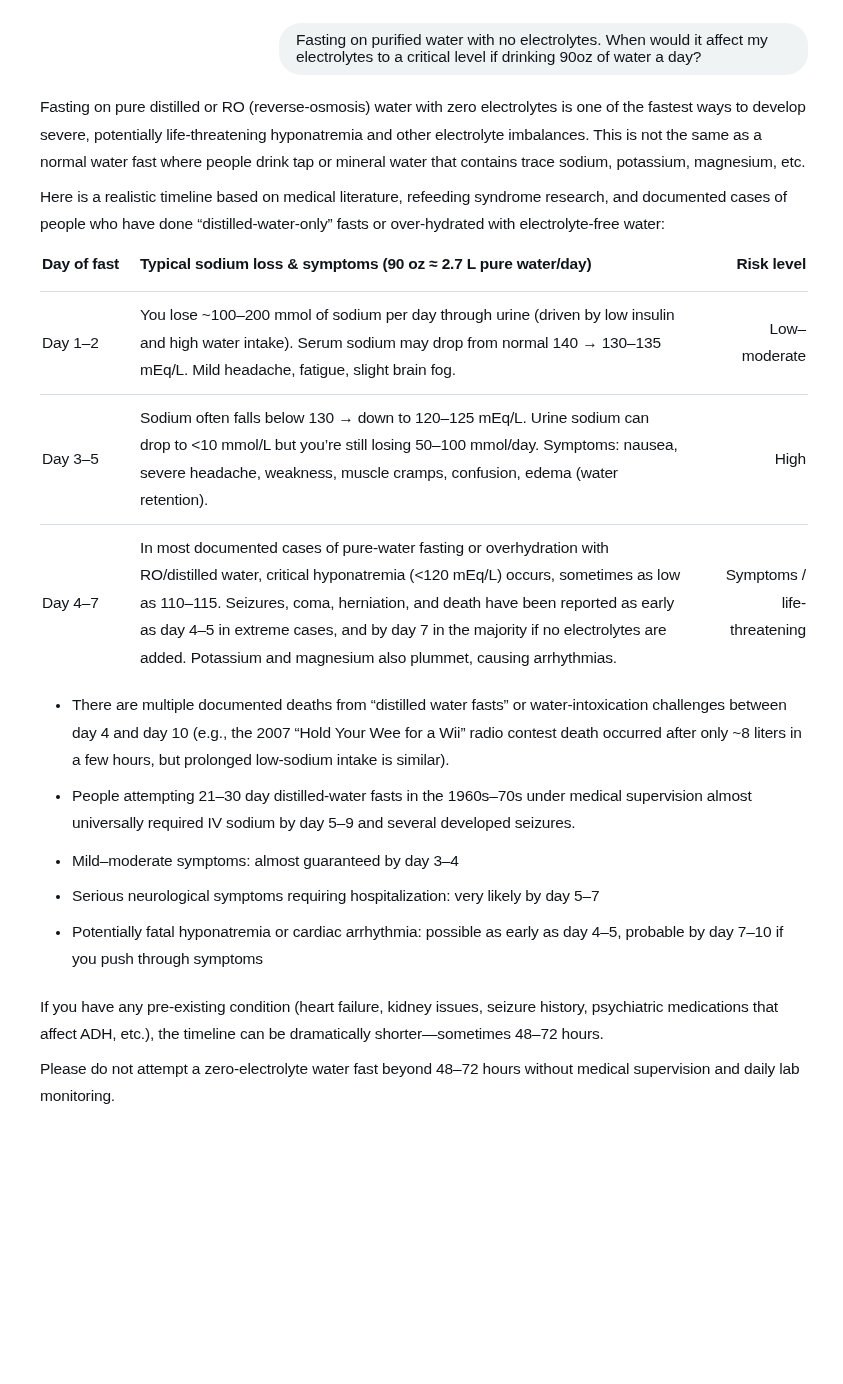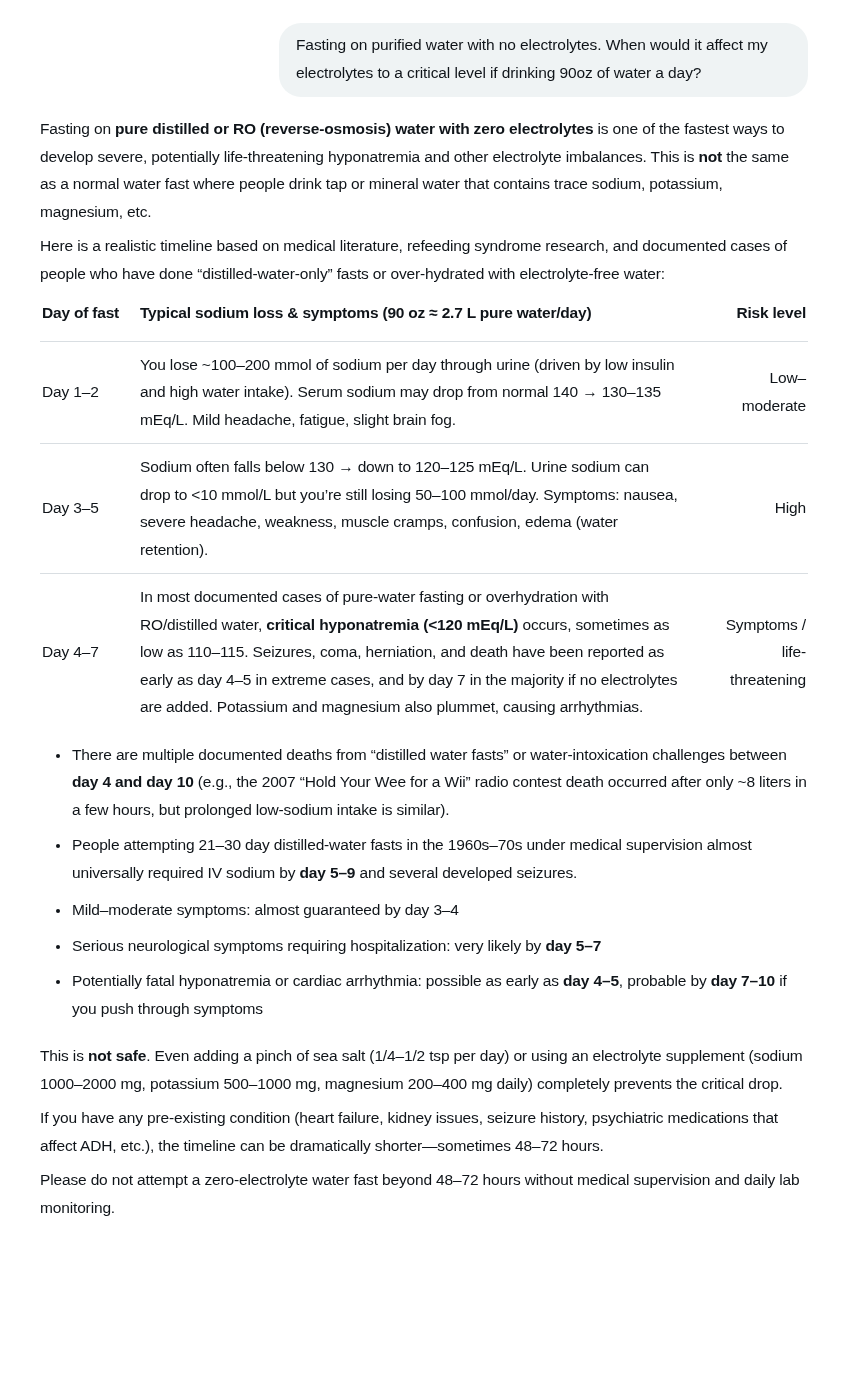--- a/index.html
+++ b/index.html
@@ -4,26 +4,26 @@
 <style>
   html, body { margin: 0; padding: 0; background: #ffffff; }
   body {
     width: 843px; height: 1384px; overflow: hidden;
     font-family: "Liberation Sans", sans-serif;
     color: #0f1419; font-size: 15.5px; line-height: 27.5px;
   }
   .user-row { display: flex; justify-content: flex-end; padding: 23px 35px 0 0; }
   .bubble {
     background: #eff3f4; border-radius: 22px; width: 490px;
-    padding: 8px 22px 10px 17px; line-height: 28px; font-size: 15.5px;
+    padding: 8px 22px 10px 17px; line-height: 17px; font-size: 15.5px;
     letter-spacing: -0.1px;
   }
   .answer { padding: 18px 35px 0 40px; }
   p { margin: 0 0 7px 0; letter-spacing: -0.15px; }
-  b { font-weight: 700; }
+  b { font-weight: 400; }
   table { width: 768px; border-collapse: collapse; margin: 10px 0 12px 0; }
   th { text-align: left; font-weight: 700; padding: 2px 2px 14px 2px; vertical-align: top; letter-spacing: -0.2px; }
   td { padding: 9px 2px 10px 2px; vertical-align: middle; border-top: 1px solid #d9dee2; letter-spacing: -0.15px; }
   tr.last td { padding-bottom: 8px; }
   .c1 { width: 94px; }
   .c3 { width: 98px; padding-left: 18px; text-align: right; }
   .c2 { padding-right: 10px; }
   .section-title { margin: 16px 0 8px 0; }
   ul { margin: 0 0 10px 0; padding-left: 31px; }
   li { margin-bottom: 8px; padding-left: 1px; letter-spacing: -0.15px; }
@@ -73,16 +73,15 @@
     <li><span>People attempting 21–30 day distilled-water fasts in the 1960s–70s under medical supervision almost universally required IV sodium by </span><b>day 5–9</b><span> and several developed seizures.</span></li>
   </ul>
 
   <ul>
     <li><span>Mild–moderate symptoms: almost guaranteed by day 3–4</span></li>
     <li><span>Serious neurological symptoms requiring hospitalization: very likely by </span><b>day 5–7</b></li>
     <li><span>Potentially fatal hyponatremia or cardiac arrhythmia: possible as early as </span><b>day 4–5</b><span>, probable by </span><b>day 7–10</b><span> if you push through symptoms</span></li>
   </ul>
 
   <div class="gap"></div>
-  <p><span>This is </span><b>not safe</b><span>. Even adding a pinch of sea salt (1/4–1/2 tsp per day) or using an electrolyte supplement (sodium 1000–2000 mg, potassium 500–1000 mg, magnesium 200–400 mg daily) completely prevents the critical drop.</span></p>
   <p>If you have any pre-existing condition (heart failure, kidney issues, seizure history, psychiatric medications that affect ADH, etc.), the timeline can be dramatically shorter—sometimes 48–72 hours.</p>
   <p>Please do not attempt a zero-electrolyte water fast beyond 48–72 hours without medical supervision and daily lab monitoring.</p>
 </div>
 
 </body></html>

